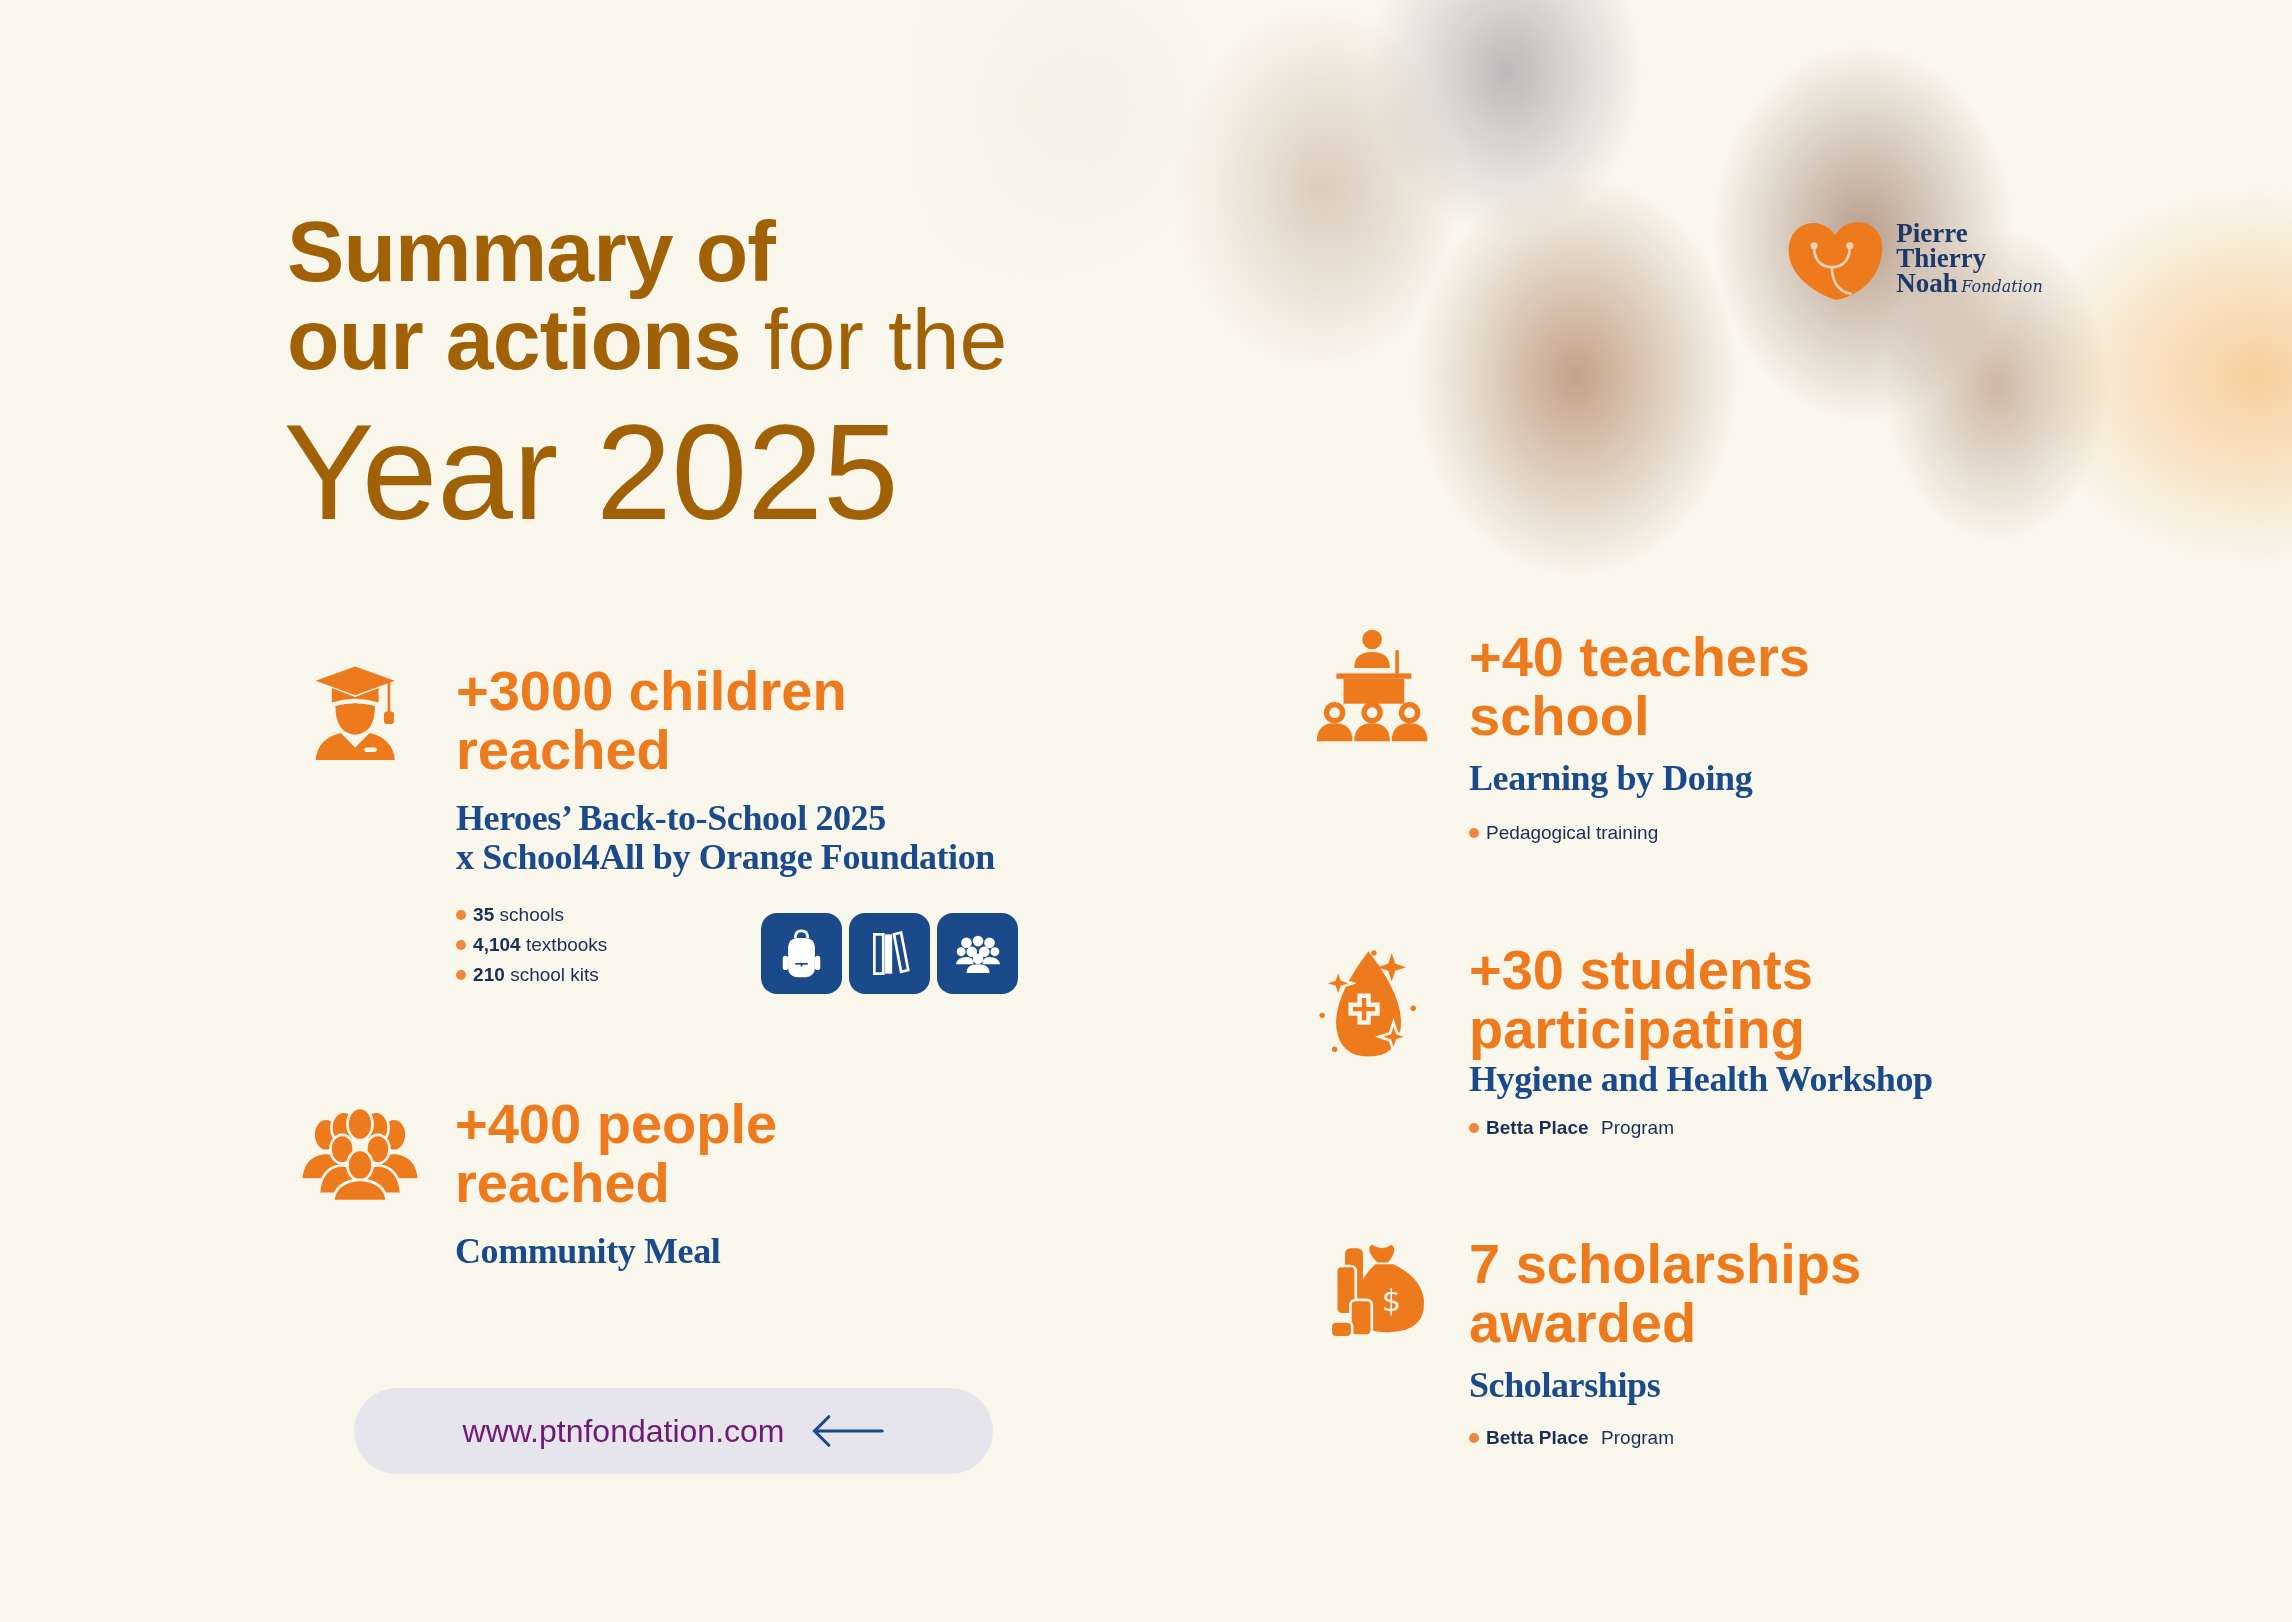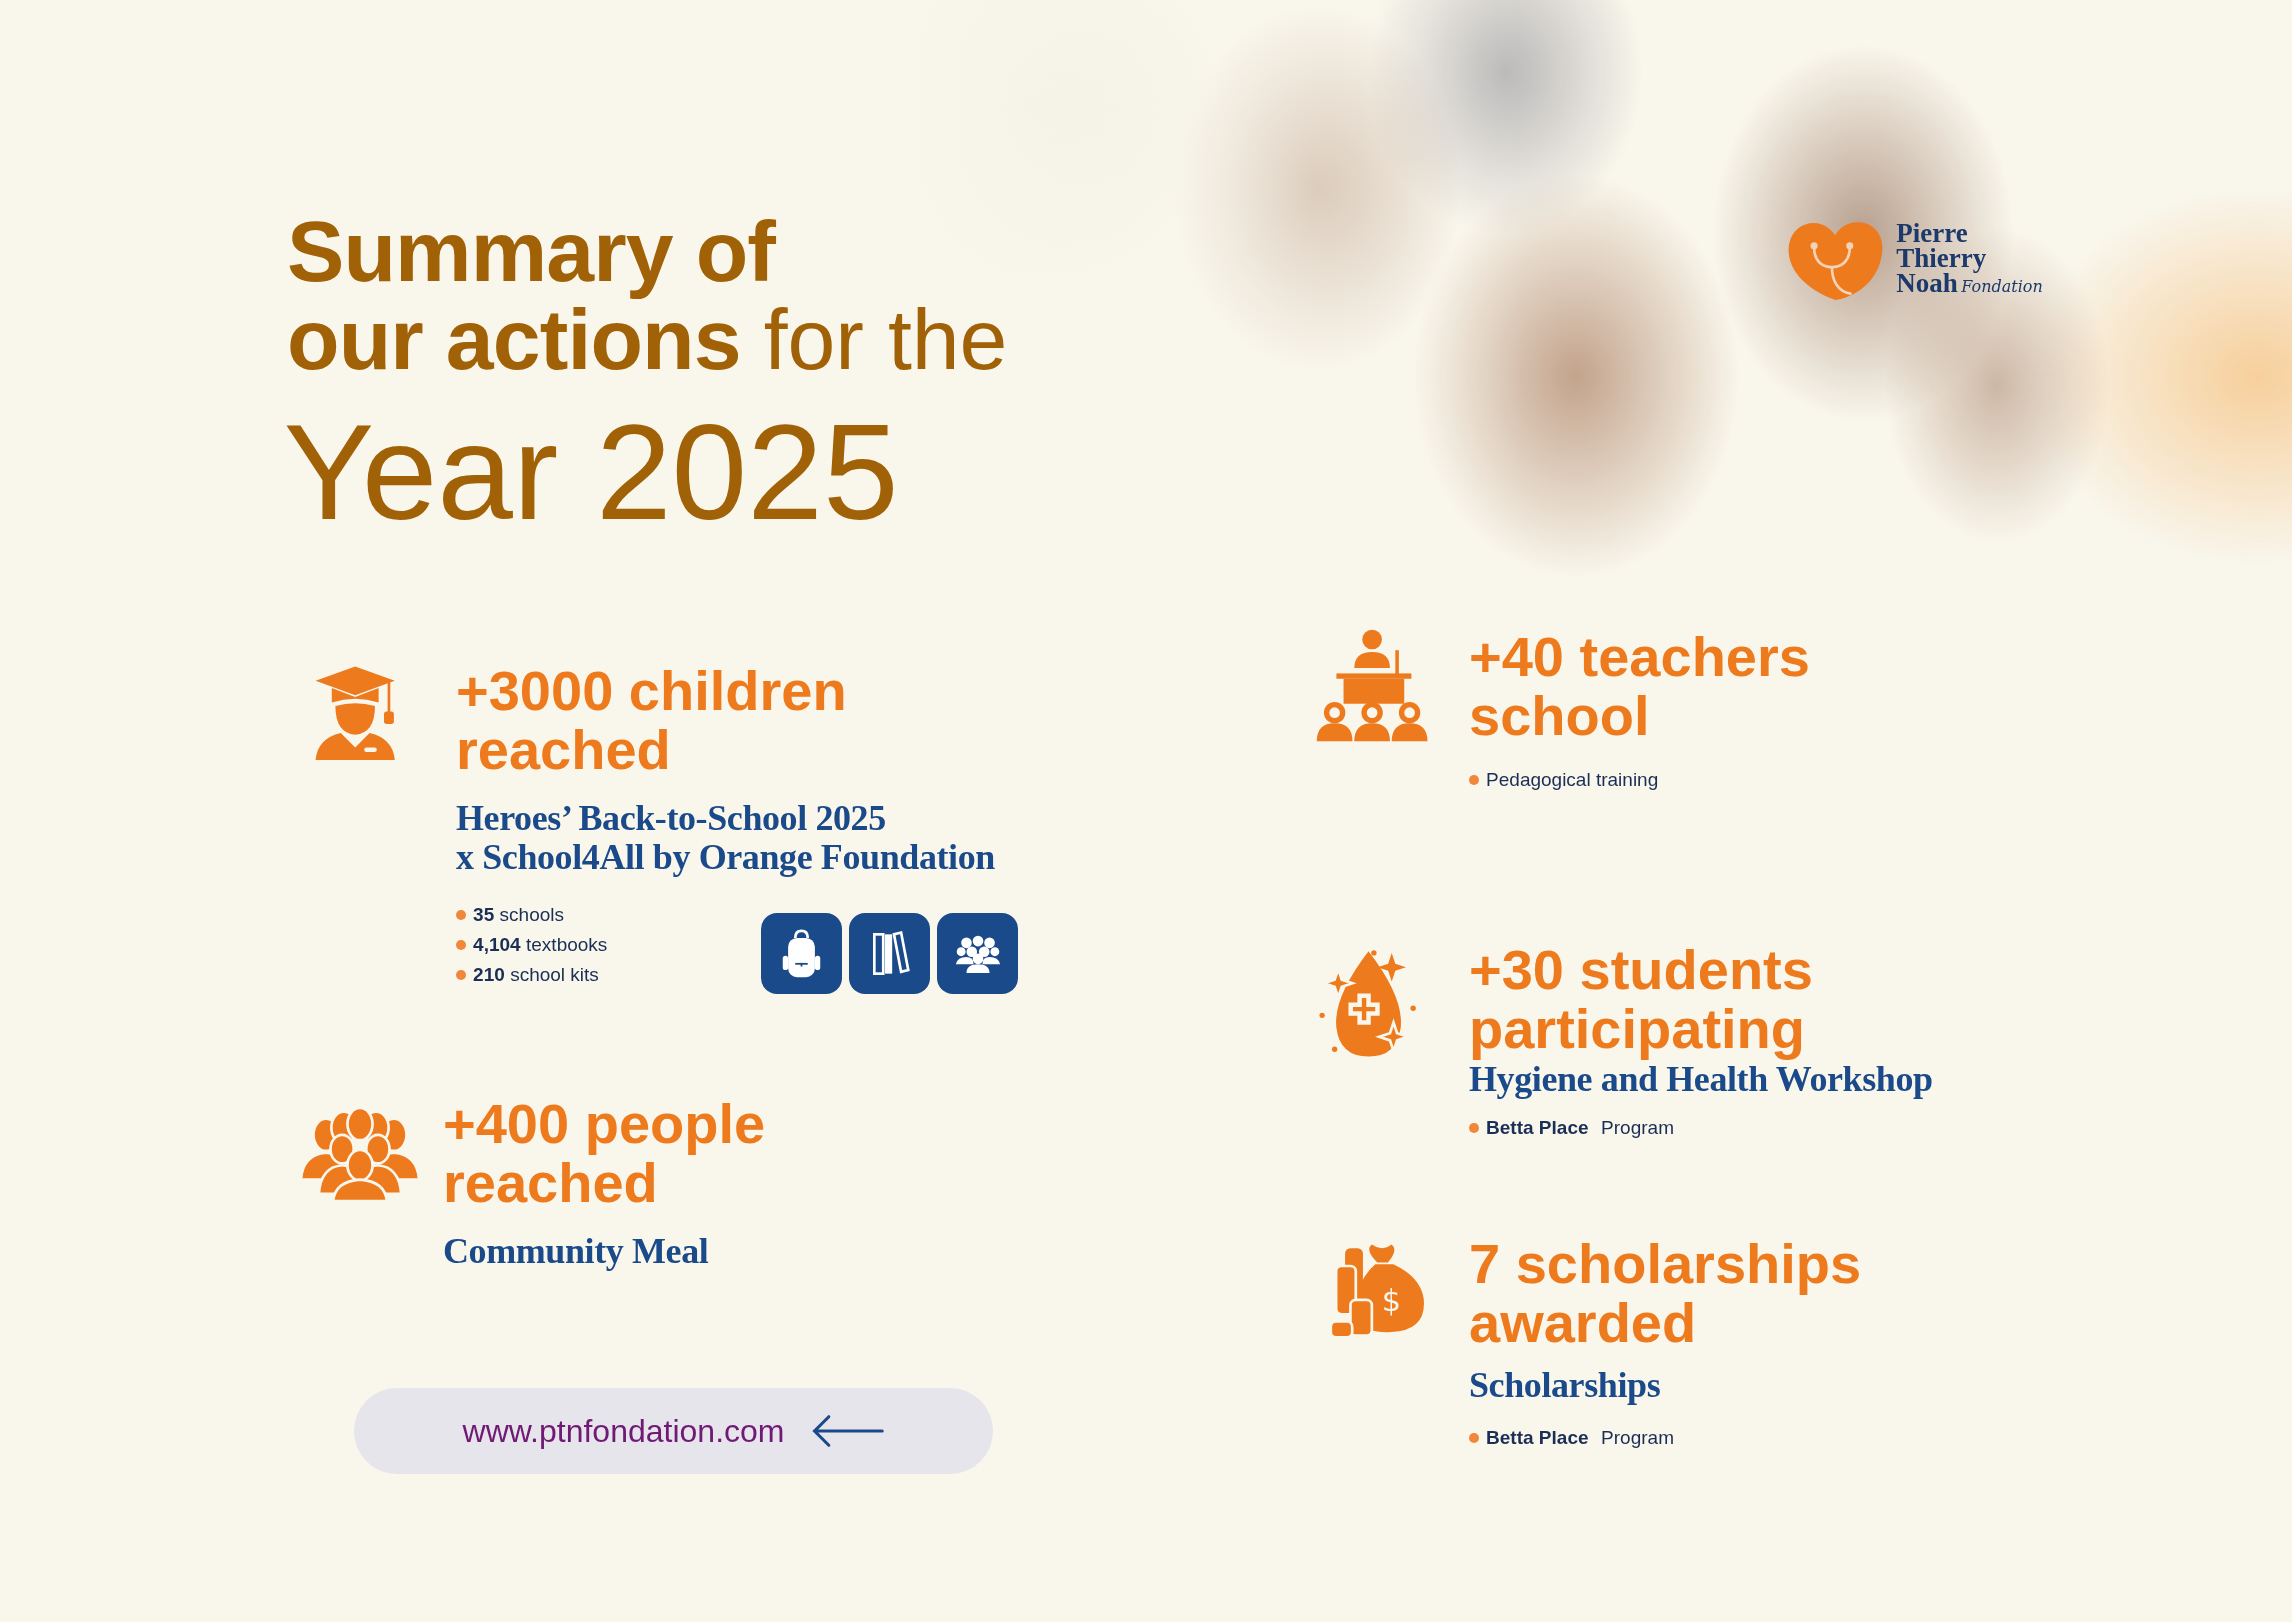--- a/index.html
+++ b/index.html
@@ -175,21 +175,21 @@
       <path d="M2 80 Q4 52 30 50 Q56 52 56 80 Z"></path>
       <path d="M80 80 Q80 52 106 50 Q132 52 134 80 Z"></path>
       <ellipse cx="48" cy="46" rx="13" ry="16"></ellipse>
       <ellipse cx="88" cy="46" rx="13" ry="16"></ellipse>
       <path d="M22 96 Q24 66 48 64 Q72 66 72 96 Z"></path>
       <path d="M64 96 Q64 66 88 64 Q112 66 114 96 Z"></path>
       <ellipse cx="68" cy="64" rx="14" ry="17"></ellipse>
       <path d="M38 104 Q40 82 68 80 Q96 82 98 104 Z"></path>
     </g>
   </svg>
-  <div style="position:absolute; left:144px; top:0; width:627px;">
+  <div style="position:absolute; left:156px; top:0; width:627px;">
     <h2><span>+400 people</span><br><span>reached</span></h2>
     <h3 style="margin-top:19.7px;">Community Meal</h3>
   </div>
 </div>
 
 <div class="url-pill">
   <span>www.ptnfondation.com</span>
   <svg width="73" height="36" viewBox="0 0 82 40">
     <path d="M80 20 L4 20 M20 4 L4 20 L20 36" stroke="#1A4A8A" stroke-width="3.5" fill="none" stroke-linecap="round"></path>
   </svg>
@@ -211,20 +211,21 @@
       <path d="M86 128 Q86 108 106 108 Q126 108 126 128 Z"></path>
     </g>
     <g fill="#F9F6EC">
         <circle cx="22" cy="96" r="6"></circle>
         <circle cx="64" cy="96" r="6"></circle>
         <circle cx="106" cy="96" r="6"></circle>
       </g>
   </svg>
   <div style="position:absolute; left:154px; top:0; width:716px;">
     <h2><span>+40 teachers</span><br><span>school</span></h2>
+    <h3 style="margin-top:14.3px;">Learning by Doing</h3>
     <div class="bullet" style="margin-top:19.7px;">
       <span class="dot"></span>
         <span>Pedagogical training</span>
     </div>
   </div>
 </div>
 
 <div class="stat" style="left:1315px; top:940px;">
   <svg class="icon" style="left:0; top:3.6px;" width="116" height="116" viewBox="0 0 130 130">
     <g fill="#EE7A1E">

